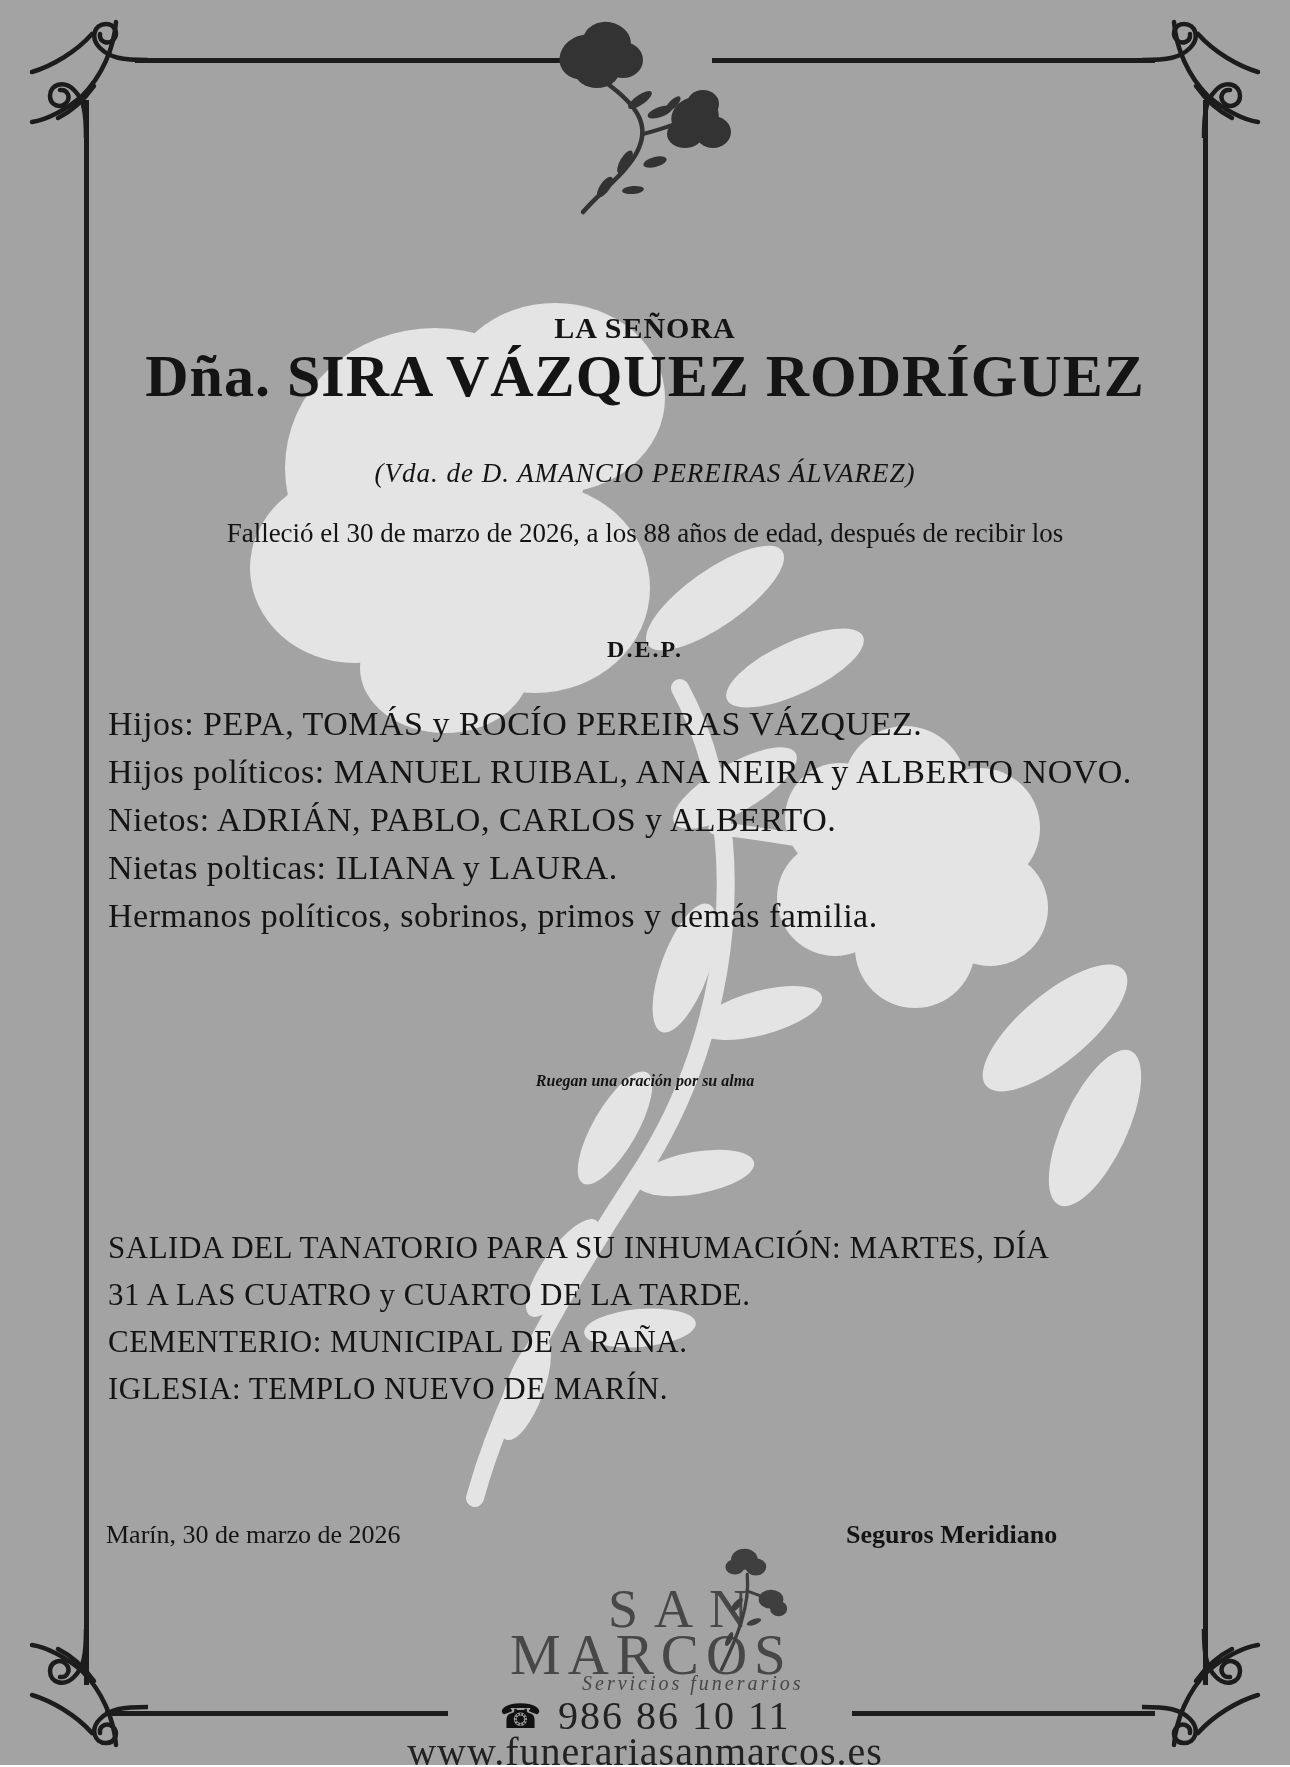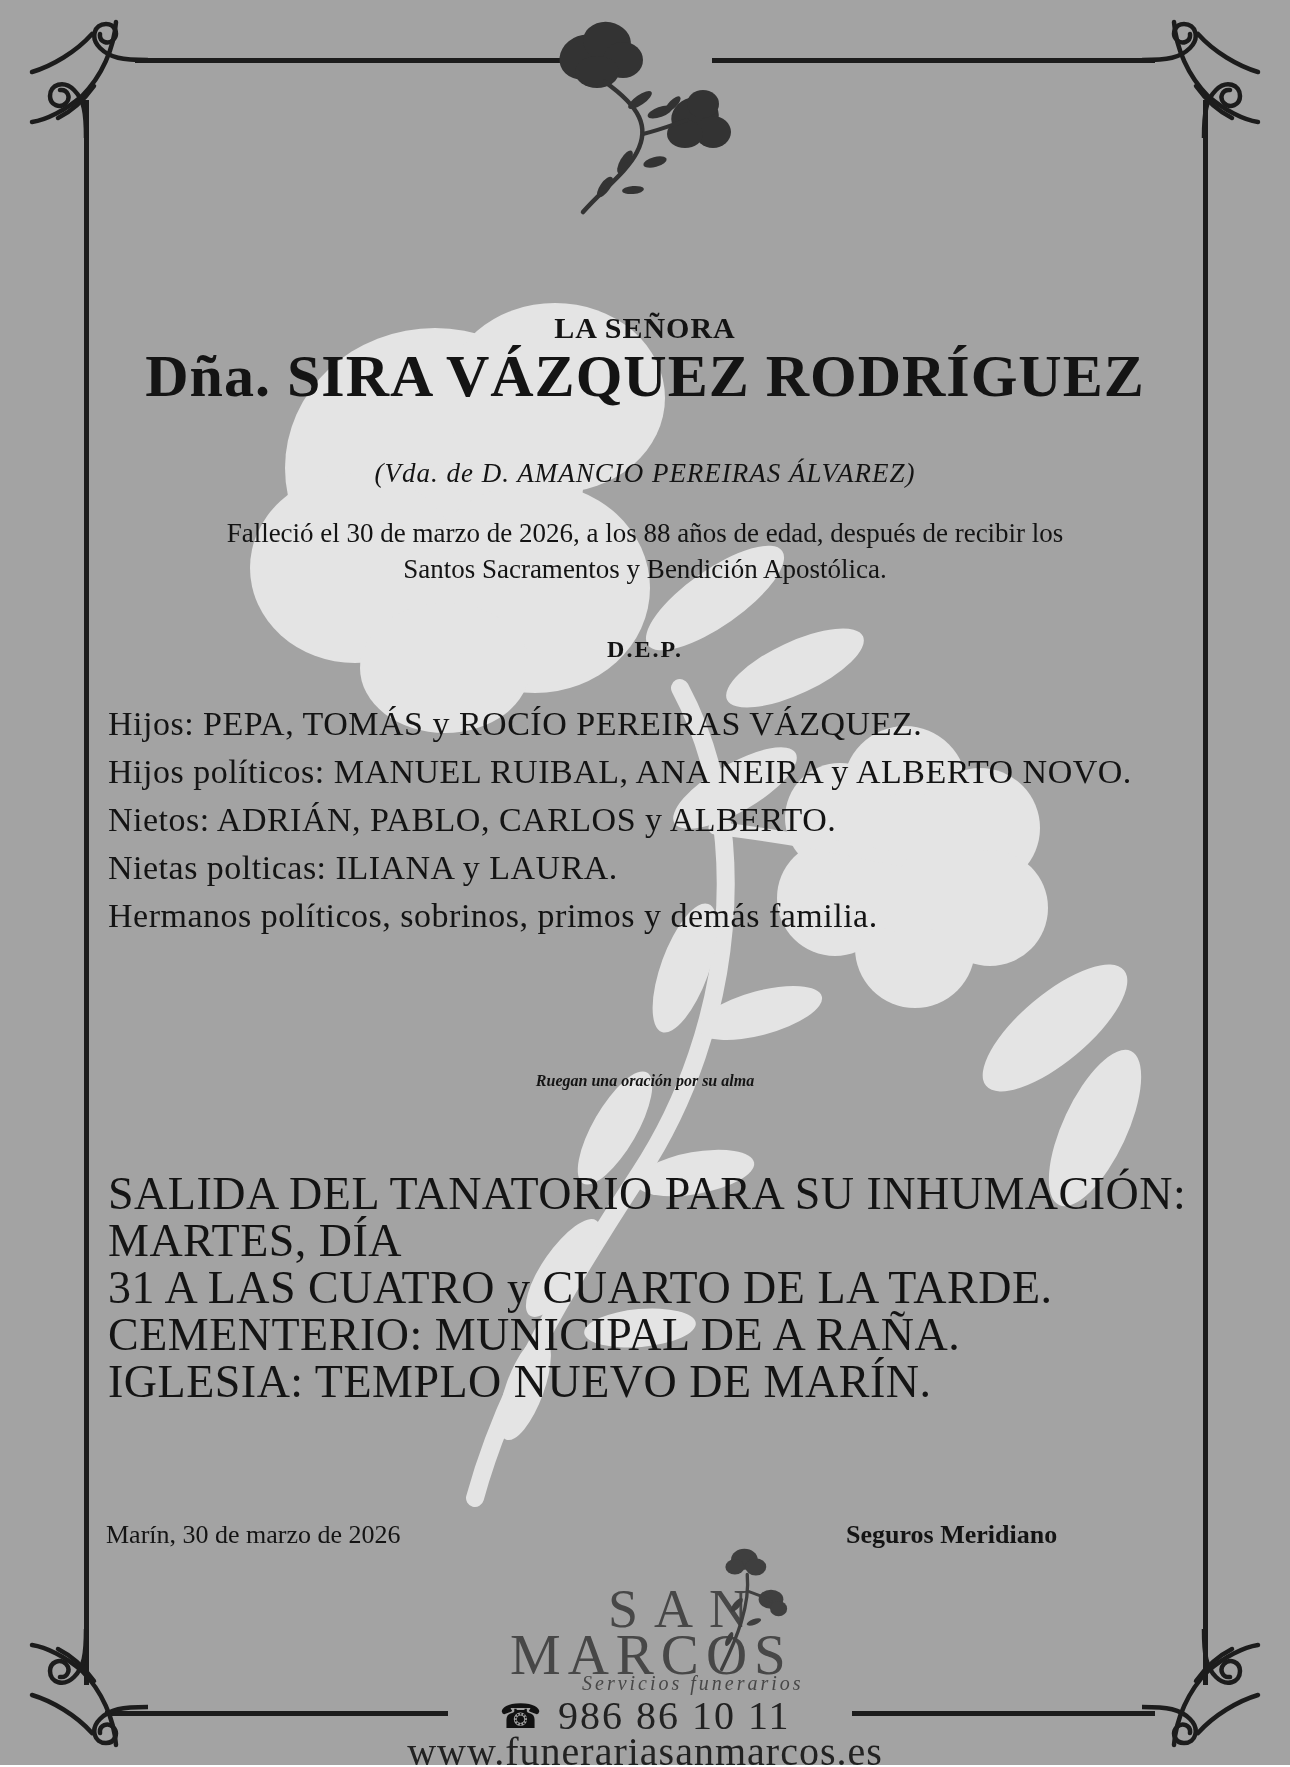--- a/index.html
+++ b/index.html
@@ -25,21 +25,21 @@
   .txt{position:absolute;z-index:3;white-space:nowrap;}
   .center{left:0;width:100%;text-align:center;}
   .pre-title{top:311px;font-size:30px;font-weight:bold;letter-spacing:1px;}
   .name{top:342px;font-size:60px;font-weight:bold;letter-spacing:1px;}
   .widow{top:458px;font-size:27px;font-style:italic;letter-spacing:1px;}
   .death1{top:518px;font-size:27px;}
   .death2{top:554px;font-size:27px;}
   .dep{top:636px;font-size:24px;font-weight:bold;letter-spacing:2px;}
   .family{position:absolute;left:108px;top:700px;z-index:3;font-size:34px;line-height:48px;letter-spacing:0.5px;}
   .prayer{top:1072px;font-size:16px;font-weight:bold;font-style:italic;}
-  .service{position:absolute;left:108px;top:1170px;z-index:3;font-size:46px;line-height:47px;letter-spacing:0.5px;}
+  .service{position:absolute;left:108px;top:1224px;z-index:3;font-size:31px;line-height:47px;letter-spacing:0.5px;}
   .place-date{left:106px;top:1520px;font-size:26px;font-weight:normal;}
   .insurance{left:846px;top:1520px;font-size:26px;font-weight:bold;}
   
   .logo-san{left:608px;top:1578px;font-size:54px;letter-spacing:16px;color:#474747;}
   .logo-marcos{left:510px;top:1622px;font-size:57px;letter-spacing:7px;color:#474747;}
   .logo-tagline{left:582px;top:1672px;font-size:20px;font-style:italic;letter-spacing:3px;color:#474747;}
   .logo-sprig{position:absolute;left:695px;top:1545px;width:95px;height:135px;z-index:4;}
   .phone-row{position:absolute;left:50%;transform:translateX(-50%);top:1692px;z-index:4;display:flex;align-items:center;gap:16px;}
   .phone-ico{font-family:"DejaVu Sans",sans-serif;font-size:34px;color:#111;}
   .phone-num{font-size:40px;color:#222;letter-spacing:2px;font-family:"Liberation Serif",serif;}
@@ -151,21 +151,20 @@
       <ellipse cx="88" cy="178" rx="11" ry="4" transform="rotate(-5 88 178)"></ellipse>
     </g>
     <path d="M60,70 C95,95 105,115 92,140 C82,160 55,180 38,200" fill="none" stroke="#333333" stroke-width="4.5" stroke-linecap="round"></path>
     <path d="M98,122 C115,118 130,112 142,108" fill="none" stroke="#333333" stroke-width="4" stroke-linecap="round"></path>
   </svg>
 
   <div class="txt center pre-title">LA SEÑORA</div>
   <div class="txt center name">Dña. SIRA VÁZQUEZ RODRÍGUEZ</div>
   <div class="txt center widow">(Vda. de D. AMANCIO PEREIRAS ÁLVAREZ)</div>
   <div class="txt center death1">Falleció el 30 de marzo de 2026, a los 88 años de edad, después de recibir los</div>
-  <div class="txt center death2">Santos Sacramentos y Bendición Apostólica.</div>
   <div class="txt center dep">D.E.P.</div>
 
   <div class="family">
     <div>Hijos: PEPA, TOMÁS y ROCÍO PEREIRAS VÁZQUEZ.</div>
     <div>Hijos políticos: MANUEL RUIBAL, ANA NEIRA y ALBERTO NOVO.</div>
     <div>Nietos: ADRIÁN, PABLO, CARLOS y ALBERTO.</div>
     <div>Nietas polticas: ILIANA y LAURA.</div>
     <div>Hermanos políticos, sobrinos, primos y demás familia.</div>
   </div>
 

